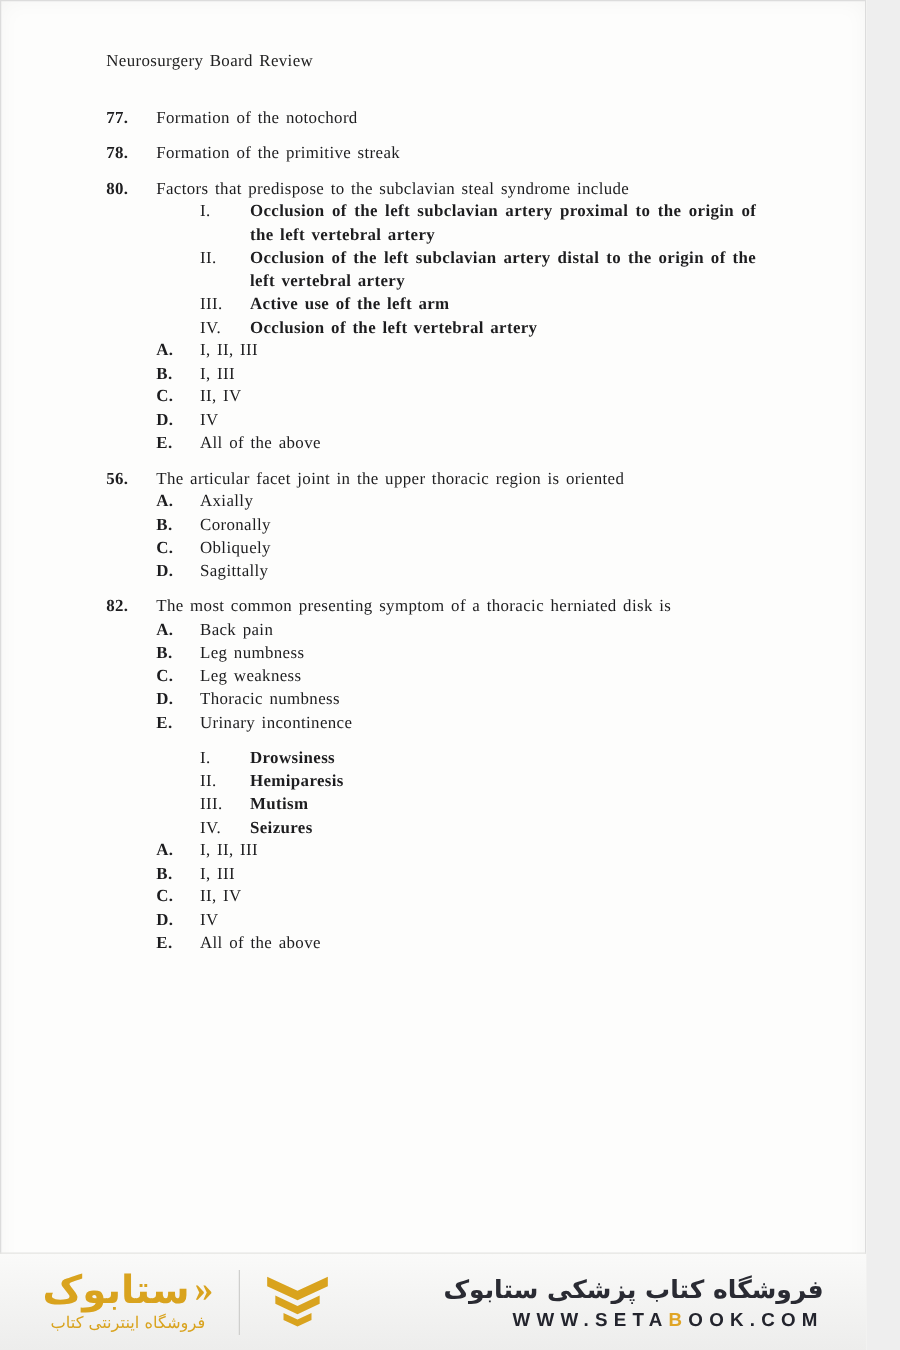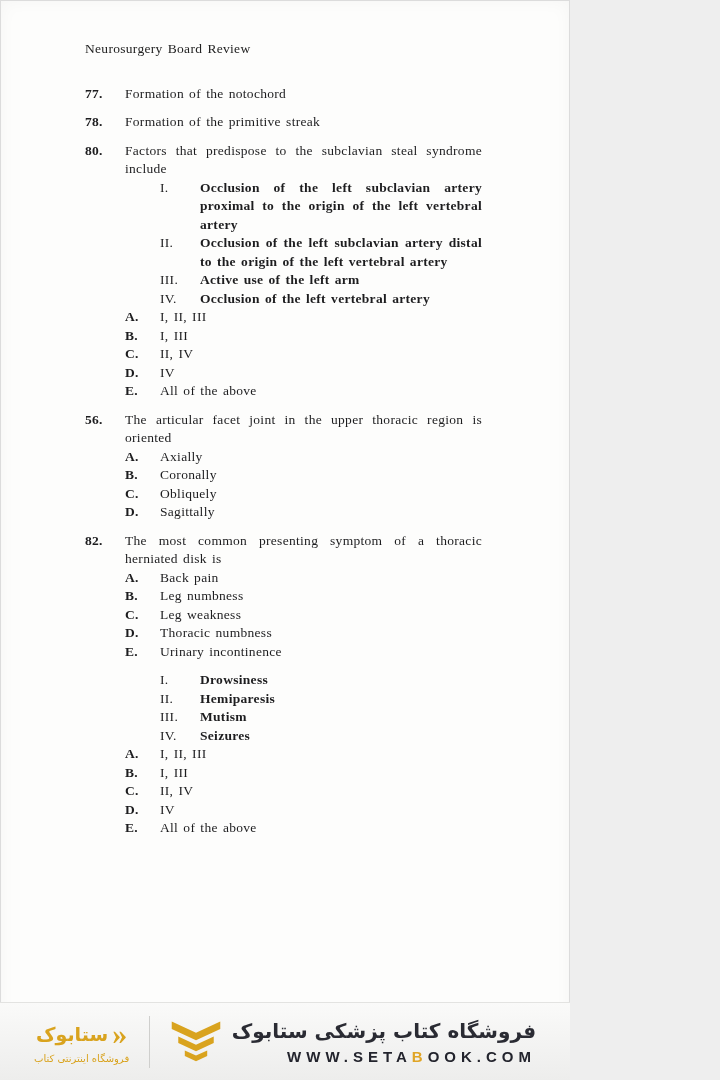--- a/index.html
+++ b/index.html
@@ -4,21 +4,21 @@
 <style>
   * { margin: 0; padding: 0; box-sizing: border-box; }
   html, body { width: 720px; }
   body {
     background: #eeeeee;
     font-family: "Liberation Serif", serif;
     -webkit-font-smoothing: antialiased;
   }
   .canvas {
     position: relative;
-    width: 570px;
+    width: 693px;
     height: 1080px;
     background: #fdfdfc;
     overflow: hidden;
     box-shadow: inset 0 0 0 1px #dcdcdc, inset 0 0 18px rgba(0,0,0,0.04);
   }
   .content {
     padding: 40px 88px 0 85px;
     color: #1d1d1f;
     font-size: 13.5px;
     line-height: 18.5px;
@@ -73,35 +73,35 @@
   .logo { display: flex; flex-direction: column; align-items: center; }
   .logo-main {
     display: flex;
     align-items: center;
     direction: rtl;
     color: #d9a31e;
   }
   .logo-text {
     font-family: "DejaVu Sans", sans-serif;
     font-weight: bold;
-    font-size: 19px;
+    font-size: 31px;
     line-height: 30px;
     color: #d9a31e;
   }
   .logo-chevron {
     font-size: 30px;
     line-height: 30px;
     font-weight: bold;
     color: #d9a31e;
     margin-left: 4px;
   }
   .logo-tagline {
     direction: rtl;
     font-family: "DejaVu Sans", sans-serif;
-    font-size: 10px;
+    font-size: 13px;
     color: #d9a31e;
     margin-top: 4px;
     white-space: nowrap;
   }
   .footer-divider {
     width: 1px;
     height: 52px;
     background: #cfcfcd;
     margin: 0 18px 0 20px;
   }

